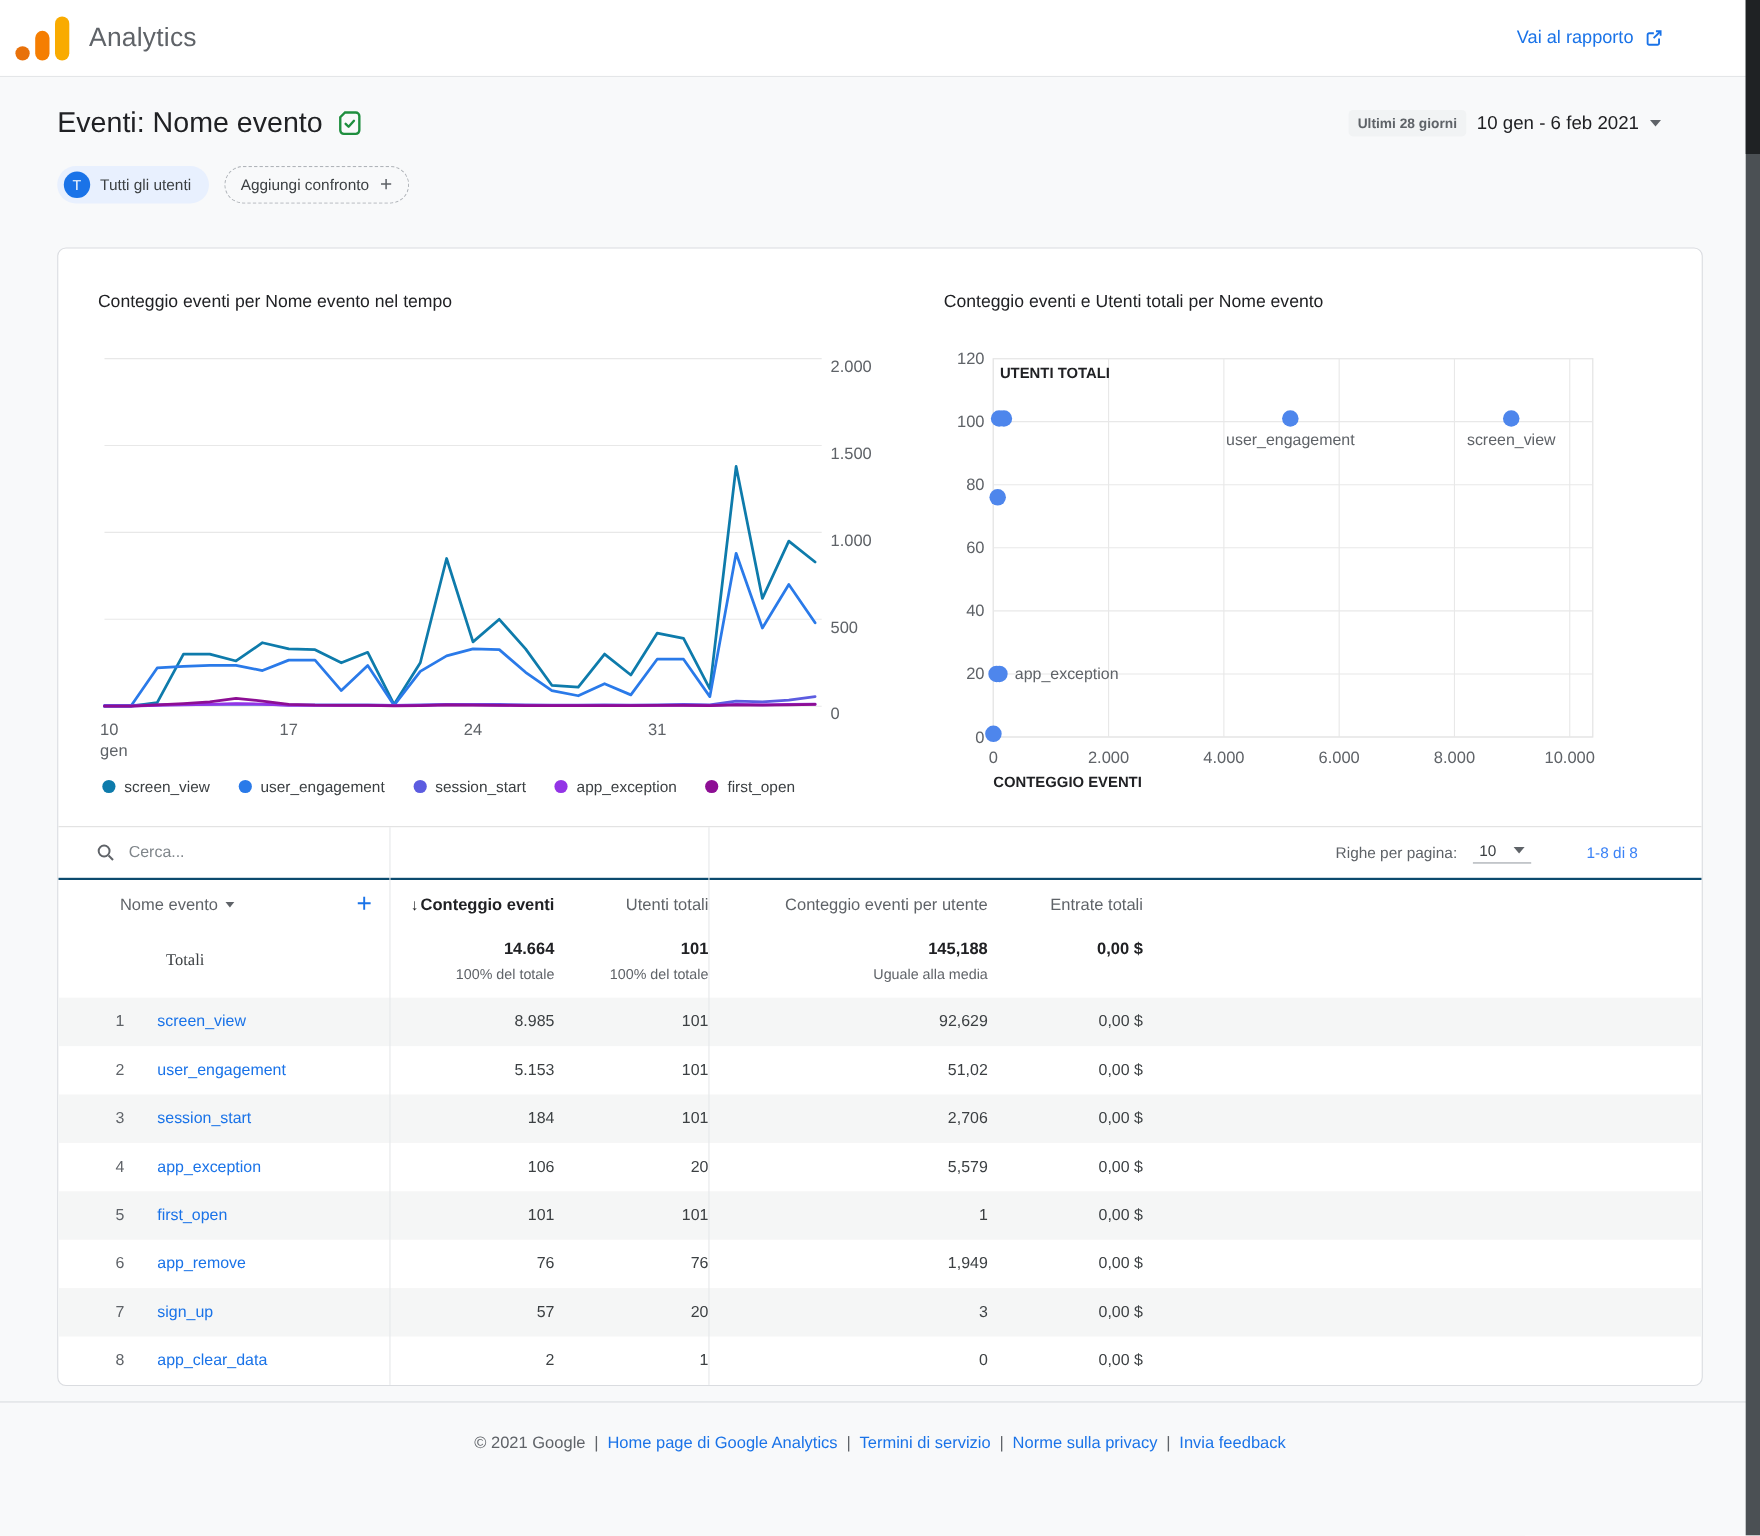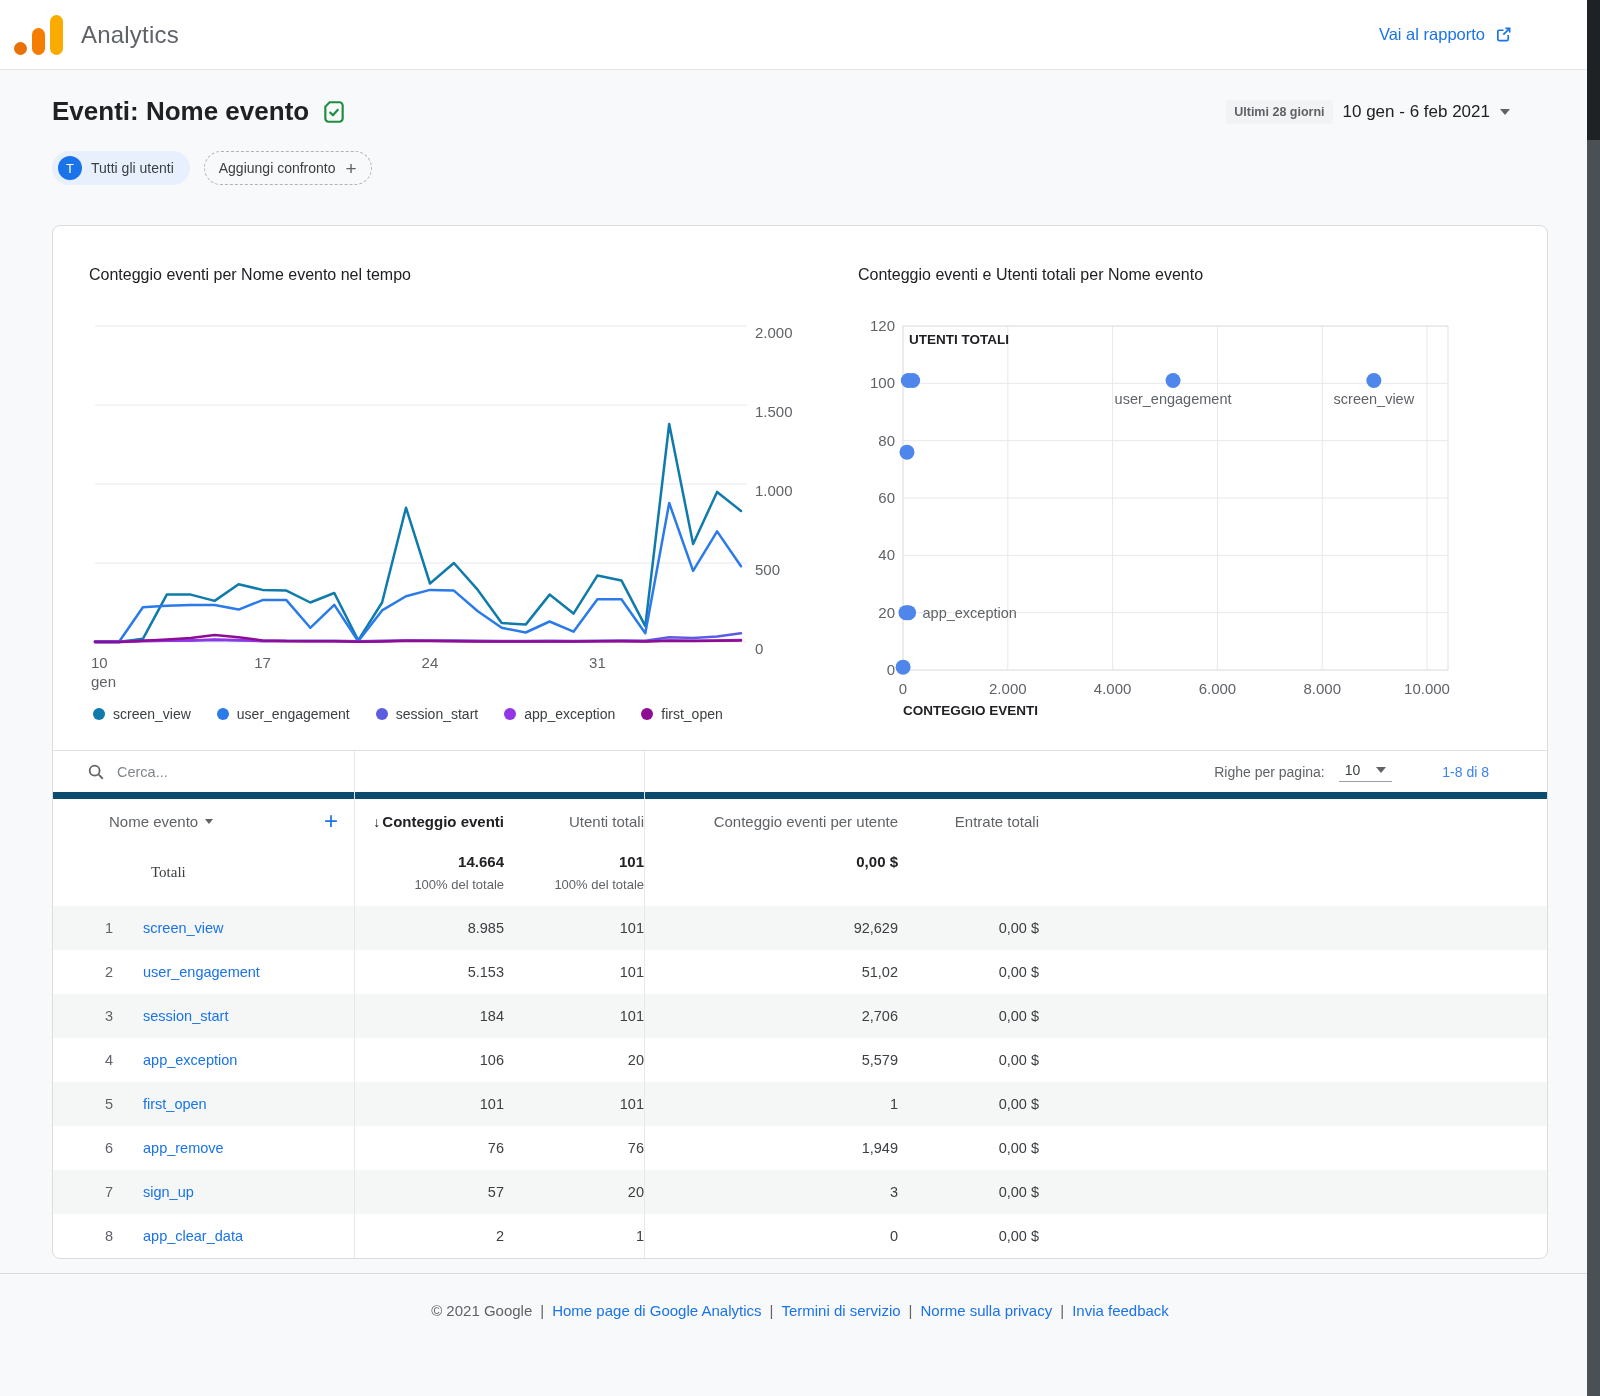--- a/index.html
+++ b/index.html
@@ -15,21 +15,21 @@
   .logo { display:flex; align-items:flex-end; gap:5px; height:40px; margin-right:18px; }
   .logo .dot  { width:13px; height:13px; border-radius:50%; background:#e8710a; }
   .logo .bar2 { width:13px; height:27px; border-radius:7px; background:#f57e02; }
   .logo .bar1 { width:13px; height:40px; border-radius:7px; background:#f9ab00; }
   .app-name { font-size:24px; color:#5f6368; letter-spacing:.2px; }
   .hspace { flex:1; }
   .go-report { display:flex; align-items:center; gap:10px; color:#1a73e8; font-size:16.5px; cursor:pointer; text-decoration:none; margin-right:48px;margin-left:20px; }
 
   main { padding:0 52px; }
   .title-row { display:flex; align-items:center; margin-top:26px; }
-  h1 { font-size:26px; font-weight:700; color:#202124; display:flex; align-items:center; gap:12px; }
+  h1 { font-size:26px; font-weight:400; color:#202124; display:flex; align-items:center; gap:12px; }
   .date-area { margin-left:auto; display:flex; gap:10px; margin-right:38px; }
   .period-badge { background:#f1f3f4; color:#5f6368; font-size:12.5px; font-weight:700; padding:5px 8px; border-radius:4px; }
   .date-range { font-size:17px; color:#202124; font-weight:500; display:flex; align-items:center; gap:10px; cursor:pointer; }
   .caret { width:0; height:0; border-left:5px solid transparent; border-right:5px solid transparent; border-top:6px solid #5f6368; display:inline-block; }
 
   .chips-row { display:flex; align-items:center; gap:14px; margin-top:24px; }
   .chip { display:flex; align-items:center; gap:9px; height:34px; padding:0 16px 0 6px; border-radius:17px; font-size:14px; color:#3c4043; cursor:pointer; }
   .chip.users { background:#e8f0fe; }
   .chip .avatar { width:24px; height:24px; border-radius:50%; background:#1a73e8; color:#fff; font-size:13px; display:flex; align-items:center; justify-content:center; font-weight:500; }
   .chip.add { border:1px dashed #b0b4b9; background:transparent; padding:0 14px; gap:10px; }
@@ -42,21 +42,21 @@
   .chart-title { font-size:16px; color:#202124; margin-bottom:18px; }
   svg text { font-family:"Liberation Sans", sans-serif; }
 
   .legend { display:flex; align-items:center; gap:26px; margin-top:8px; padding-left:4px; }
   .leg-item { display:flex; align-items:center; gap:8px; font-size:14px; color:#3c4043; }
   .leg-dot { width:12px; height:12px; border-radius:50%; display:inline-block; }
 
   
   .table { position:relative; border-top:1px solid #e0e0e0; margin-top:14px; }
   .vdiv { position:absolute; top:0; bottom:0; width:1px; background:#e6e8ea; }
-  .table-toolbar { height:48px; display:flex; align-items:center; border-bottom:7px solid #0c4a6e; padding:0 58px 0 34px; }
+  .table-toolbar { height:48px; display:flex; align-items:center; border-bottom:2px solid #0c4a6e; padding:0 58px 0 34px; }
   .search { display:flex; align-items:center; gap:12px; width:240px; }
   .search input { border:none; outline:none; font-size:14.5px; color:#3c4043; width:170px; background:transparent; }
   .search input::placeholder { color:#80868b; }
   .pager { margin-left:auto; display:flex; align-items:center; gap:14px; font-size:14px; color:#5f6368; }
   .rpp-value { border-bottom:1px solid #9aa0a6; padding:0 6px 3px; color:#3c4043; display:flex; align-items:center; gap:16px; cursor:pointer; }
   .pager .range { margin-left:36px; color:#3b82f6; }
 
   .trow { display:grid; grid-template-columns:301px 150px 140px 254px 141px 1fr; align-items:center; }
   .thead { height:44px; font-size:15px; color:#5f6368; }
   .thead .c1 { display:flex; align-items:center; padding-left:56px; }
@@ -272,20 +272,24 @@
         <div class="c1">Totali</div>
         <div class="num-cell">
           <div class="tot-main">14.664</div>
           <div class="tot-sub">100% del totale</div>
         </div>
         <div class="num-cell">
           <div class="tot-main">101</div>
           <div class="tot-sub">100% del totale</div>
         </div>
         <div class="num-cell">
+          <div class="tot-main">145,188</div>
+          <div class="tot-sub">Uguale alla media</div>
+        </div>
+        <div class="num-cell">
           <div class="tot-main">0,00 $</div>
           <div class="tot-sub">&nbsp;</div>
         </div>
         <div></div>
       </div>
 
       <div class="tbody" id="tbody">
           <div class="trow odd">
             <div class="c1">
               <span class="rank">1</span>

